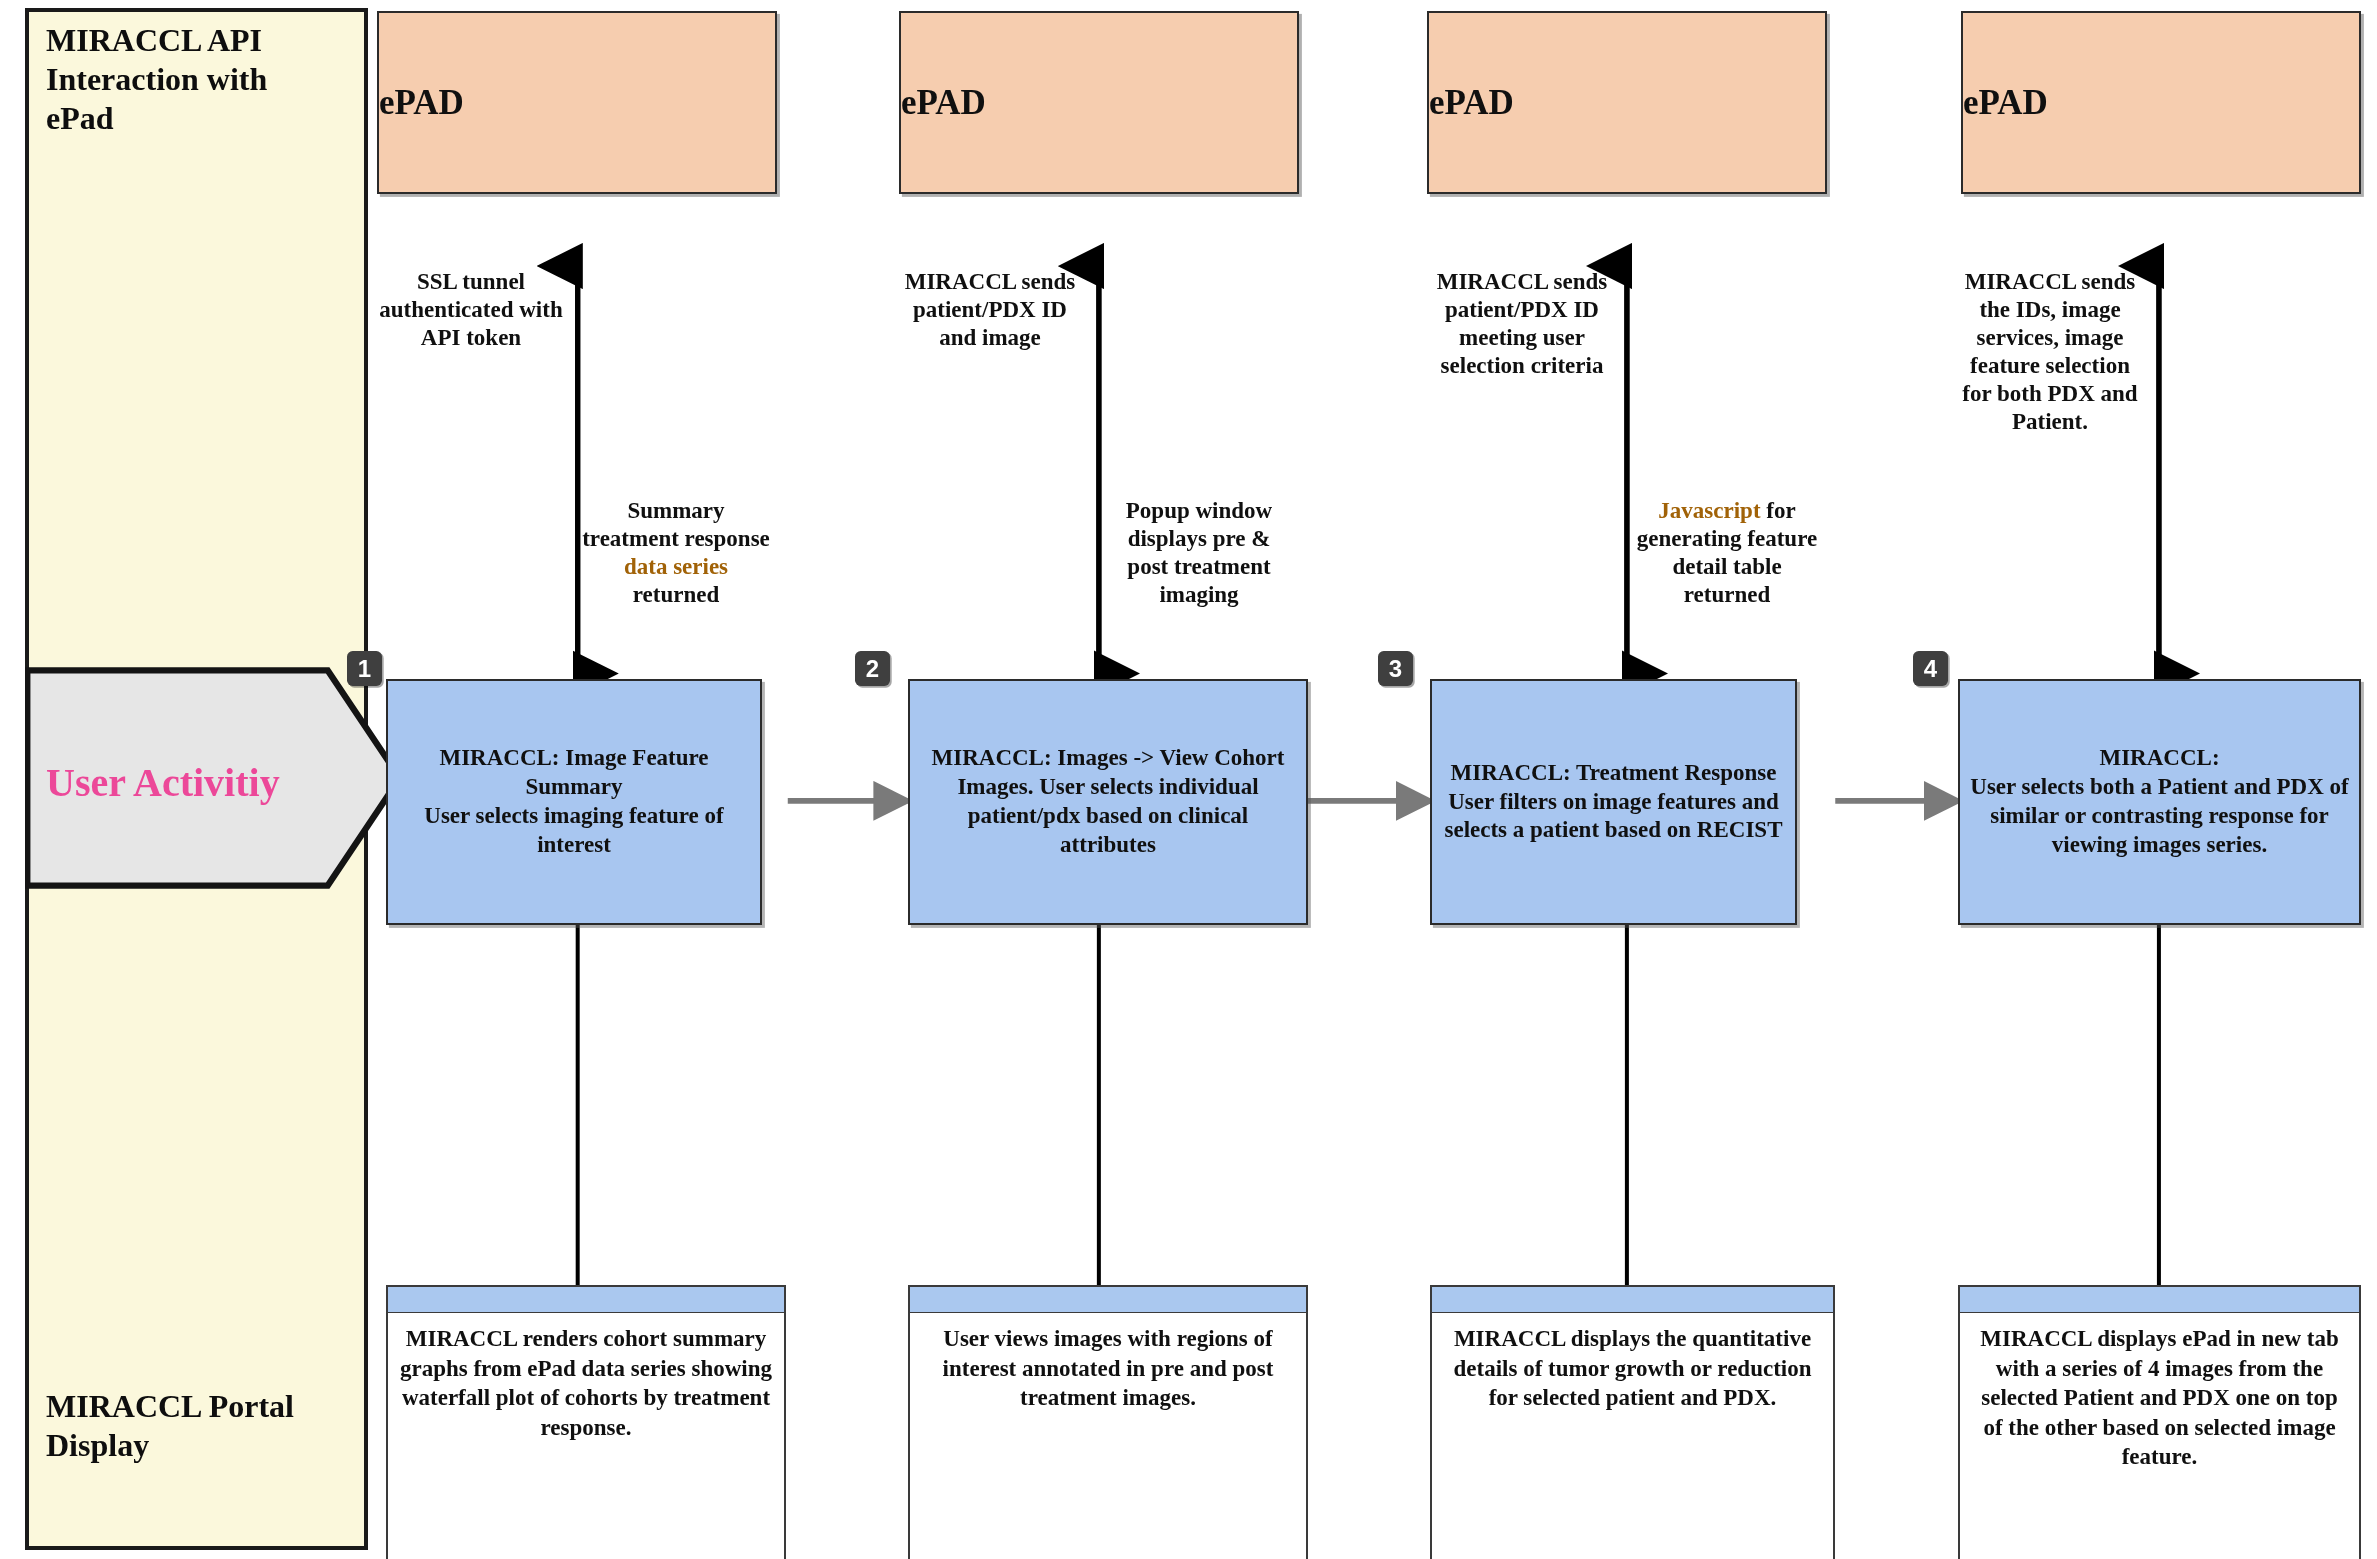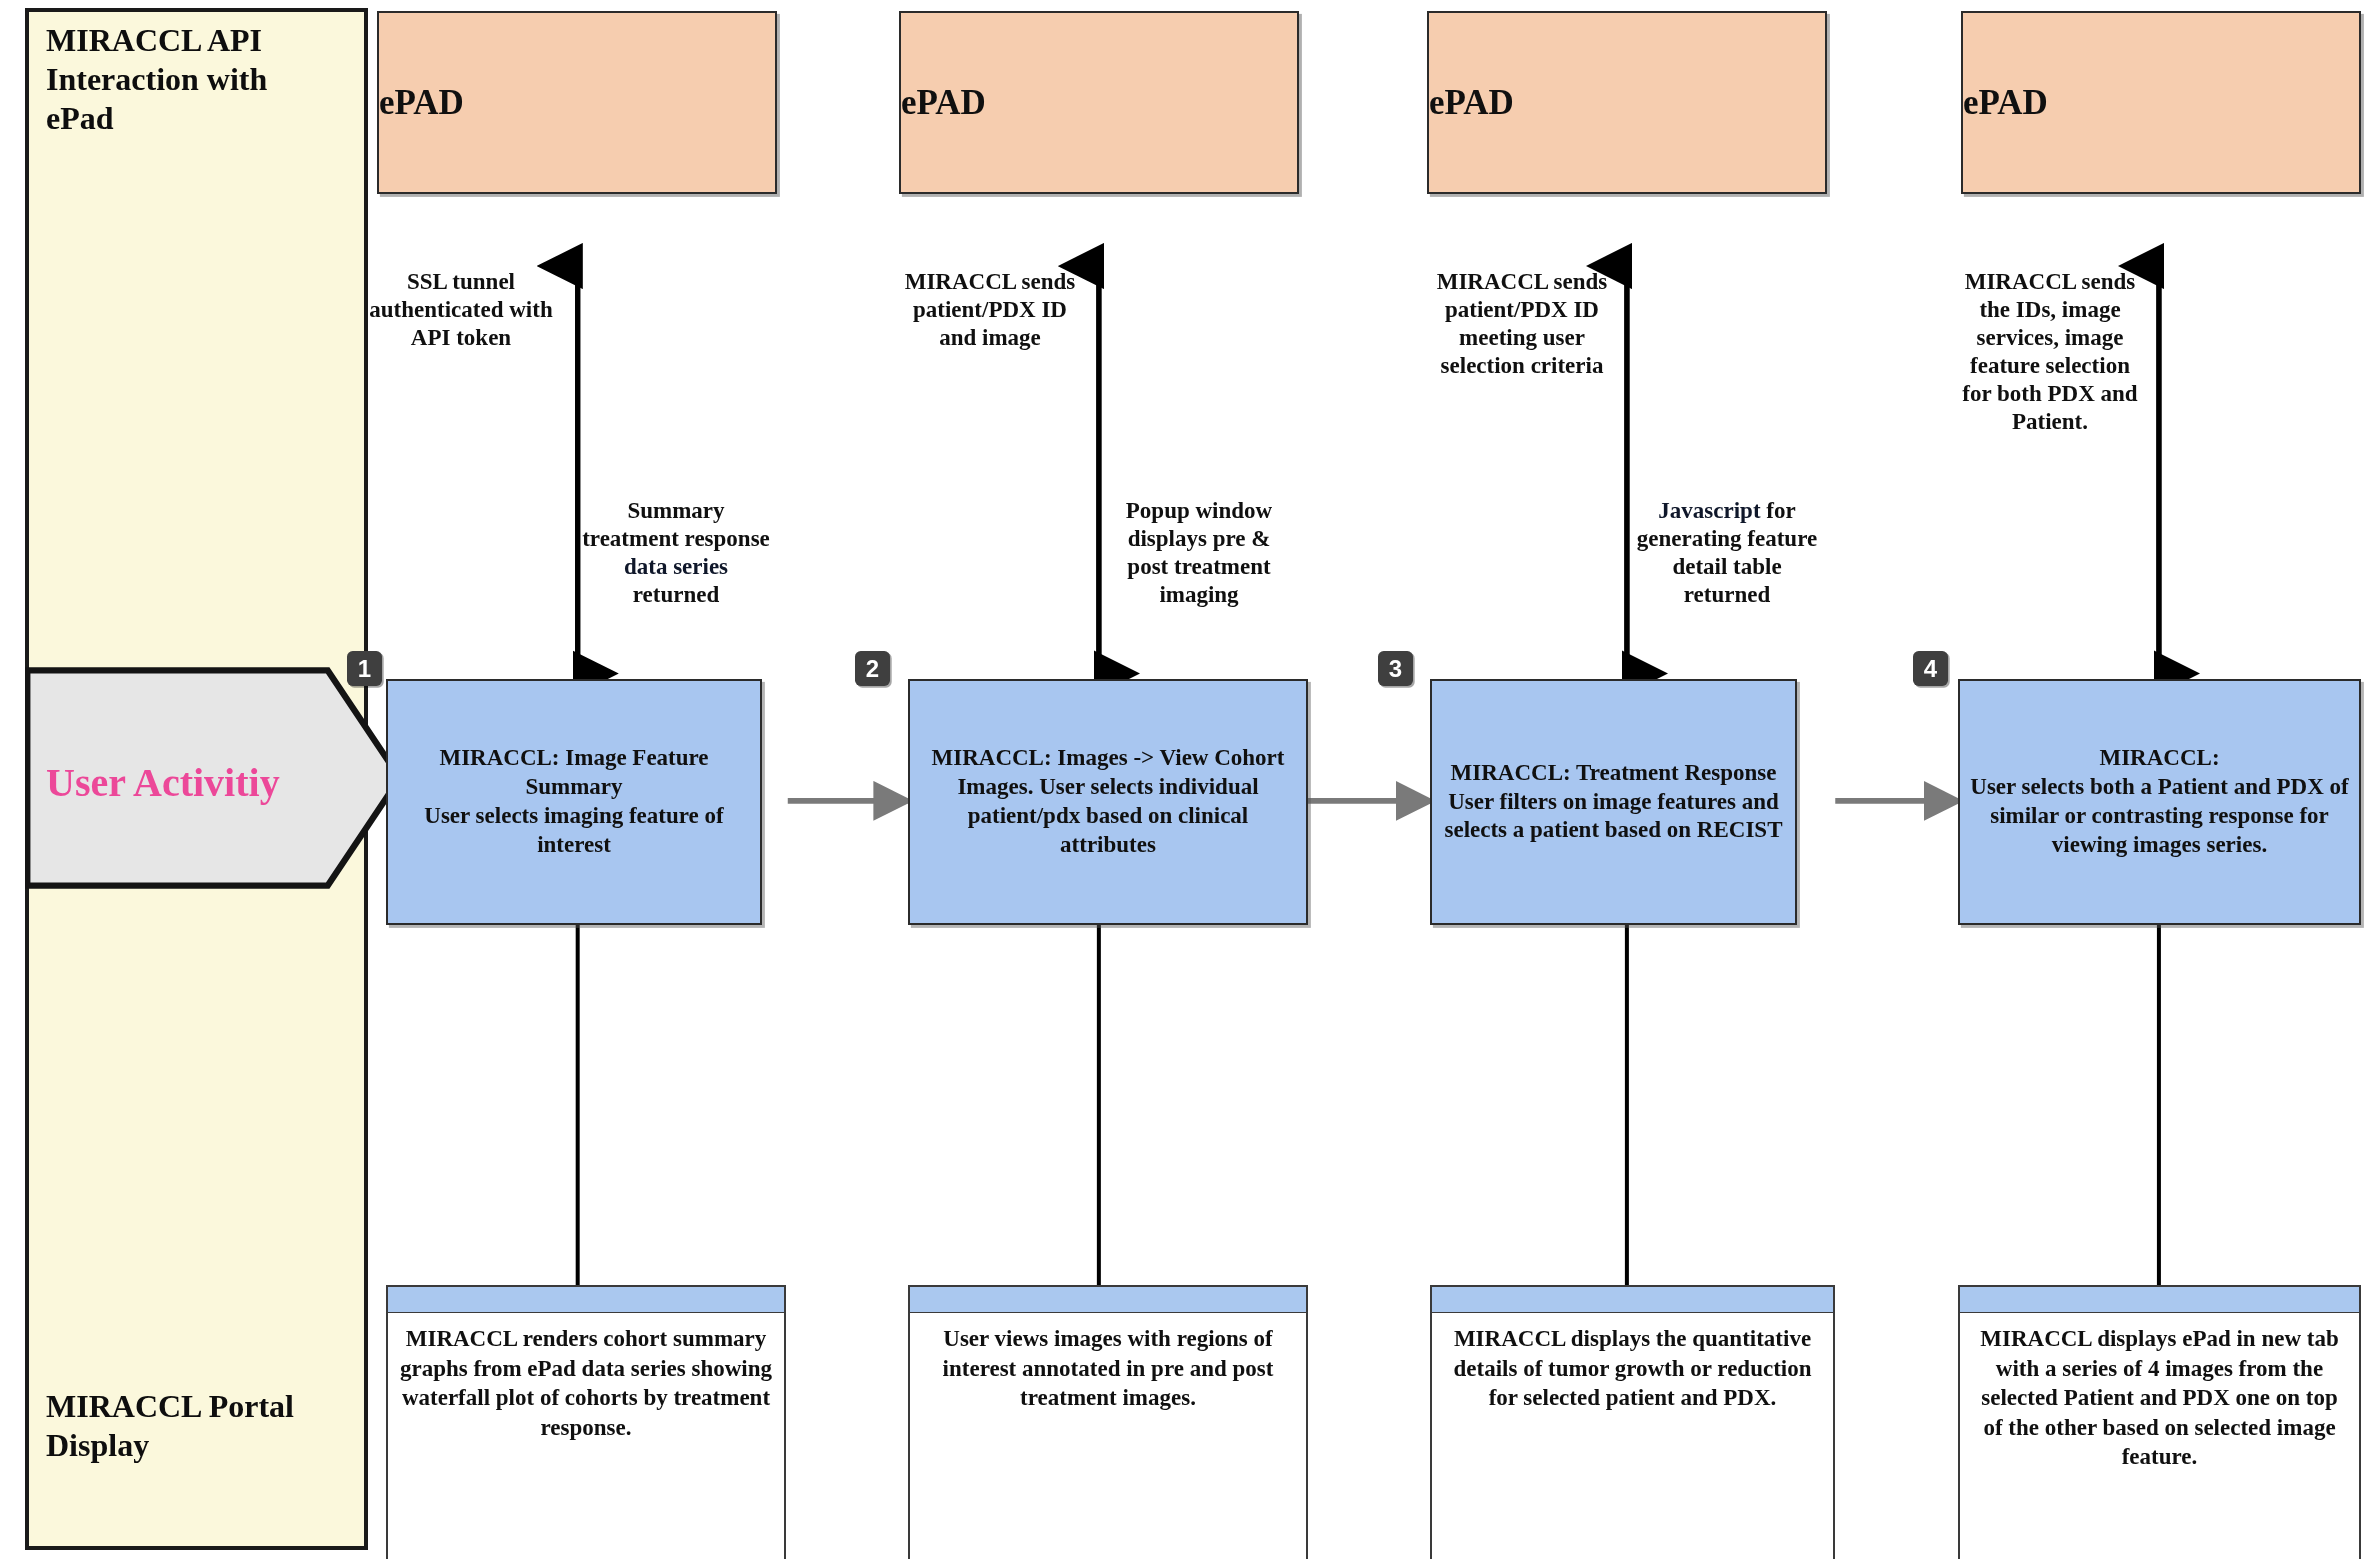--- a/index.html
+++ b/index.html
@@ -67,21 +67,21 @@
   .dispbody p{
     margin:0;text-align:center;font-size:23px;font-weight:bold;
     color:#101010;line-height:1.28;
   }
 
   
   .anno{
     position:absolute;text-align:center;font-size:23px;font-weight:bold;
     color:#101010;line-height:1.22;
   }
-  .kw{color:#0f172a;}
+  .kw{color:#a16207;}
 
   
   .badge{
     position:absolute;width:35px;height:35px;border-radius:5.7px;
     background:#3f3f3f;color:#ffffff;
     display:flex;align-items:center;justify-content:center;
     font-size:24px;font-weight:bold;font-family:"Liberation Sans",sans-serif;
     box-shadow:1.7px 1.7px 0 rgba(0,0,0,.35);
   }
 
@@ -138,21 +138,21 @@
 
     <line x1="1380" y1="1403" x2="1590" y2="1403" stroke="#7a7a7a" stroke-width="10" marker-end="url(#ahRight)"></line>
     <line x1="2290" y1="1403" x2="2505" y2="1403" stroke="#7a7a7a" stroke-width="10" marker-end="url(#ahRight)"></line>
     <line x1="3215" y1="1403" x2="3430" y2="1403" stroke="#7a7a7a" stroke-width="10" marker-end="url(#ahRight)"></line>
   </svg>
 
   <div class="epad" style="left:377px;top:11.4px;width:400px;">
     <span>ePAD</span>
   </div>
 
-  <div class="anno" style="left:367px;top:268px;width:188px;">SSL tunnel authenticated with API token</div>
+  <div class="anno" style="left:377px;top:268px;width:188px;">SSL tunnel authenticated with API token</div>
 
   <div class="anno" style="left:582px;top:497px;width:188px;">
     <span>Summary treatment response </span><span class="kw">data series</span><span> returned</span>
   </div>
 
   <div class="badge" style="left:347px;top:651px;">1</div>
 
   <div class="bluebox" style="left:386px;top:679px;width:376px;">
     <p><span>MIRACCL: Image Feature Summary</span><br>
        <span>User selects imaging feature of interest</span></p>

